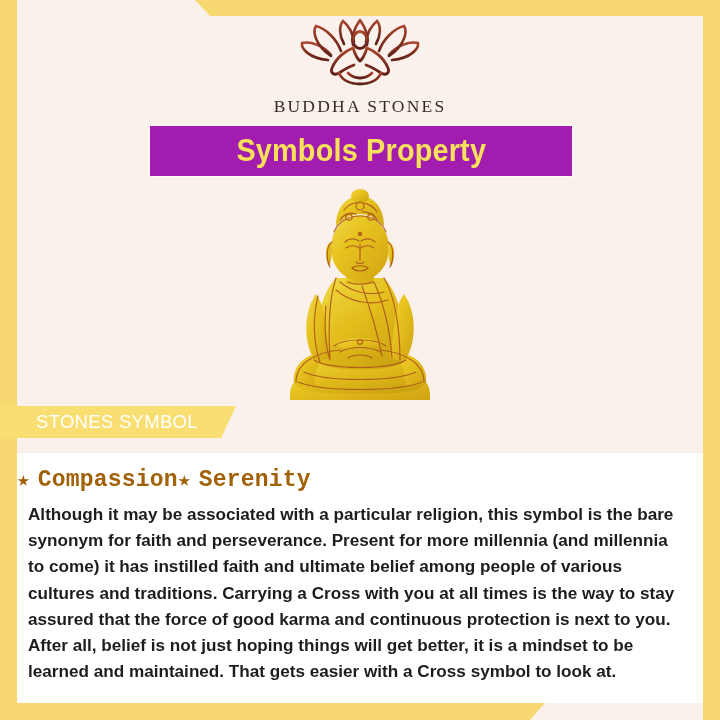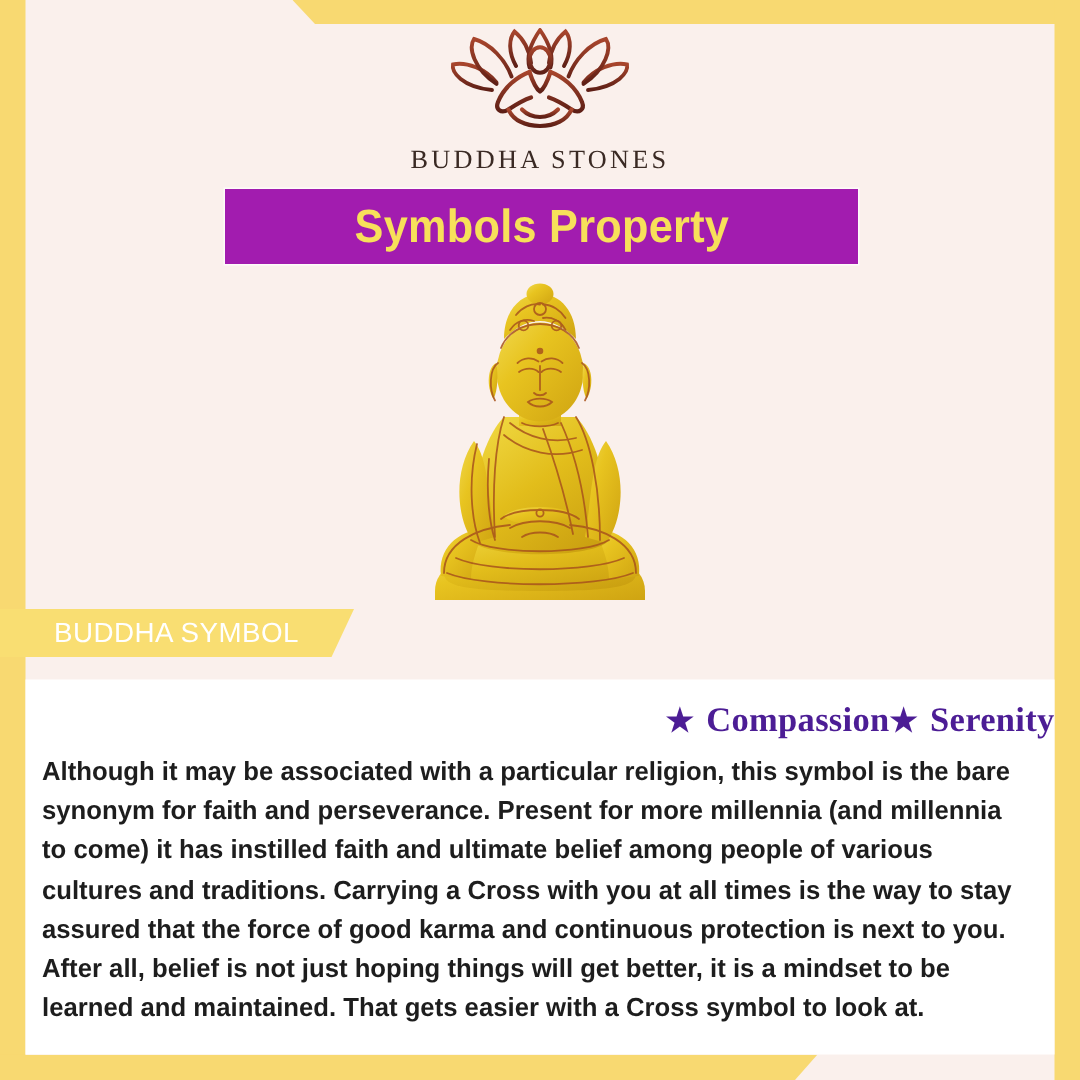--- a/index.html
+++ b/index.html
@@ -147,25 +147,25 @@
   .panel {
     position: absolute;
     left: 17px;
     top: 453px;
     width: 686px;
     height: 250px;
     background: #ffffff;
   }
   .panel-heading {
     margin: 14px 0 0 0;
-    text-align: right;
-    font-family: Liberation Serif, serif;
+    text-align: left;
+    font-family: Liberation Mono, monospace;
     font-weight: 700;
     font-size: 23px;
-    color: #4c1d95;
+    color: #a16207;
     letter-spacing: 0.2px;
     white-space: nowrap;
   }
   .panel-heading .star {
     font-size: 21px;
     line-height: 1;
     margin-right: 1px;
   }
   .panel-heading .gap {
     display: inline-block;
@@ -320,21 +320,21 @@
         <path d="M30 186 C52 196 120 196 142 186"></path>
         <path d="M24 196 C48 206 124 206 148 196"></path>
 
         <path d="M22 196 C22 176 44 166 66 164"></path>
         <path d="M150 196 C150 176 128 166 106 164"></path>
       </g>
     </svg>
   </div>
 
   <div class="ribbon">
-    <span class="ribbon-text">BUDDHA SYMBOL</span>
+    <span class="ribbon-text">STONES SYMBOL</span>
   </div>
 
   <div class="panel">
     <div class="panel-heading"><span class="star">★</span><span class="gap"></span><span>Compassion</span><span class="star">★</span><span class="gap"></span><span>Serenity</span></div>
     <p class="panel-body">Although it may be associated with a particular religion, this symbol is the bare synonym for faith and perseverance. Present for more millennia (and millennia to come) it has instilled faith and ultimate belief among people of various cultures and traditions. Carrying a Cross with you at all times is the way to stay assured that the force of good karma and continuous protection is next to you. After all, belief is not just hoping things will get better, it is a mindset to be learned and maintained. That gets easier with a Cross symbol to look at.</p>
   </div>
 
 </div>
 
 </body></html>

